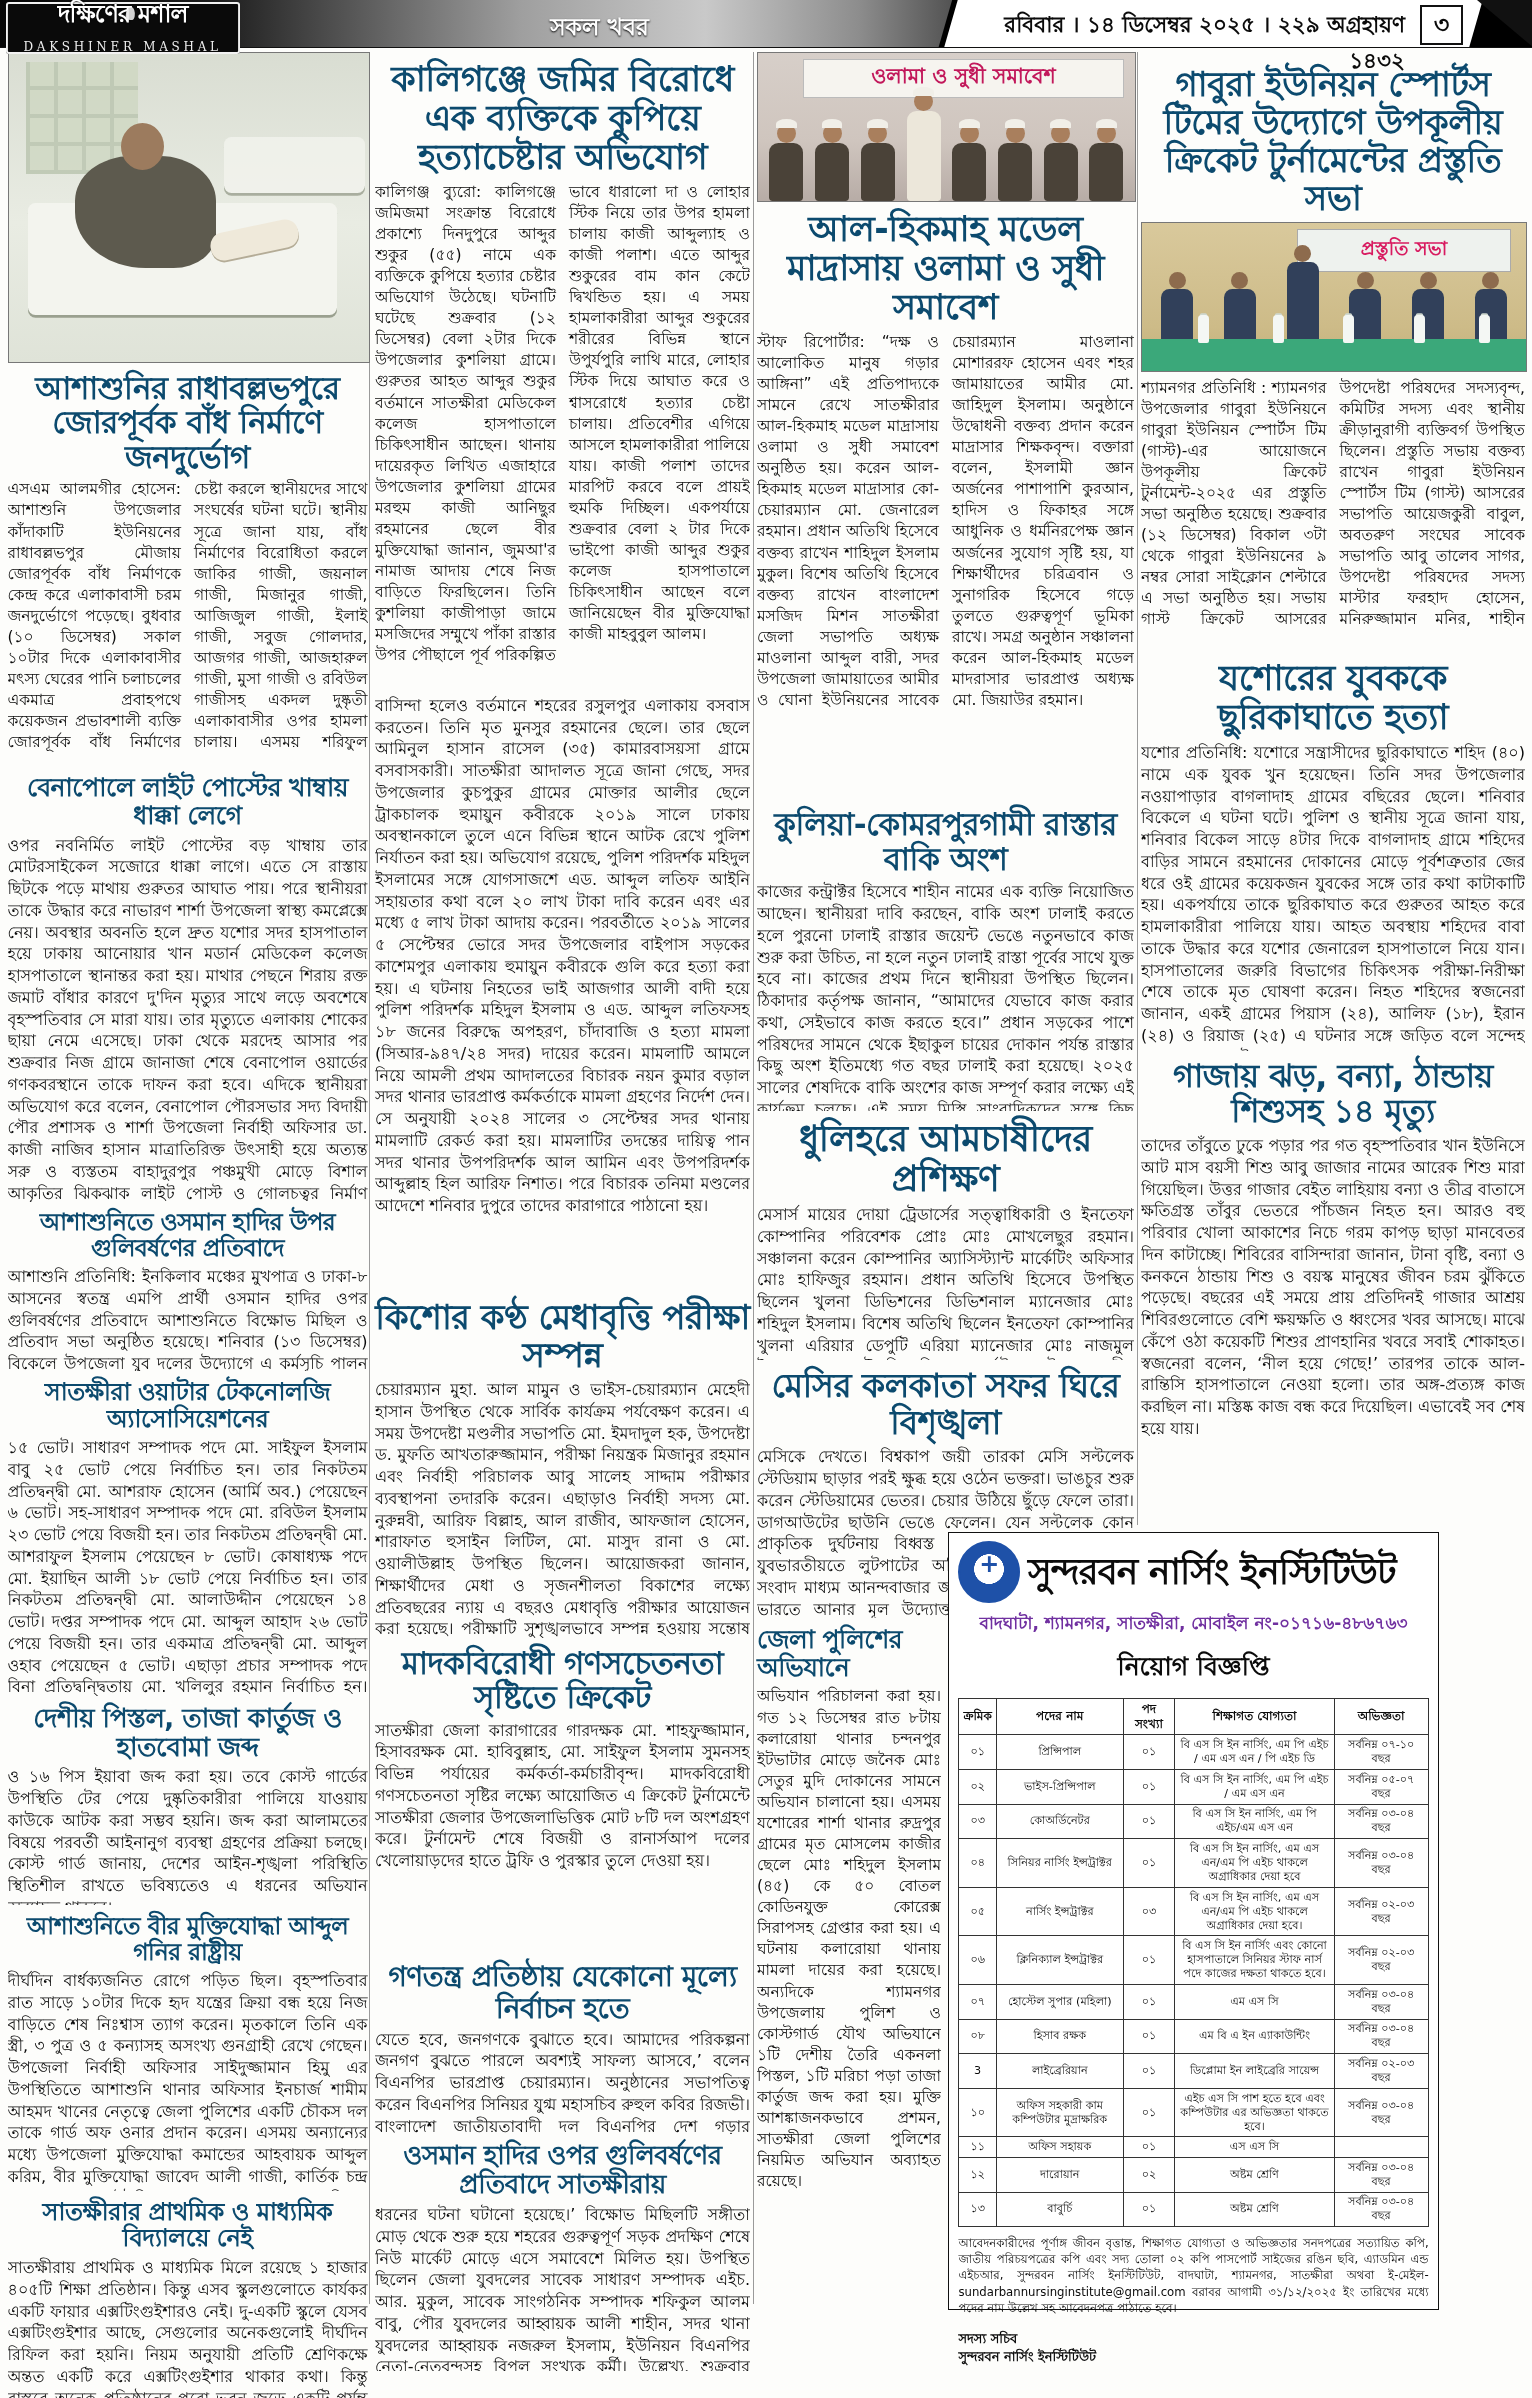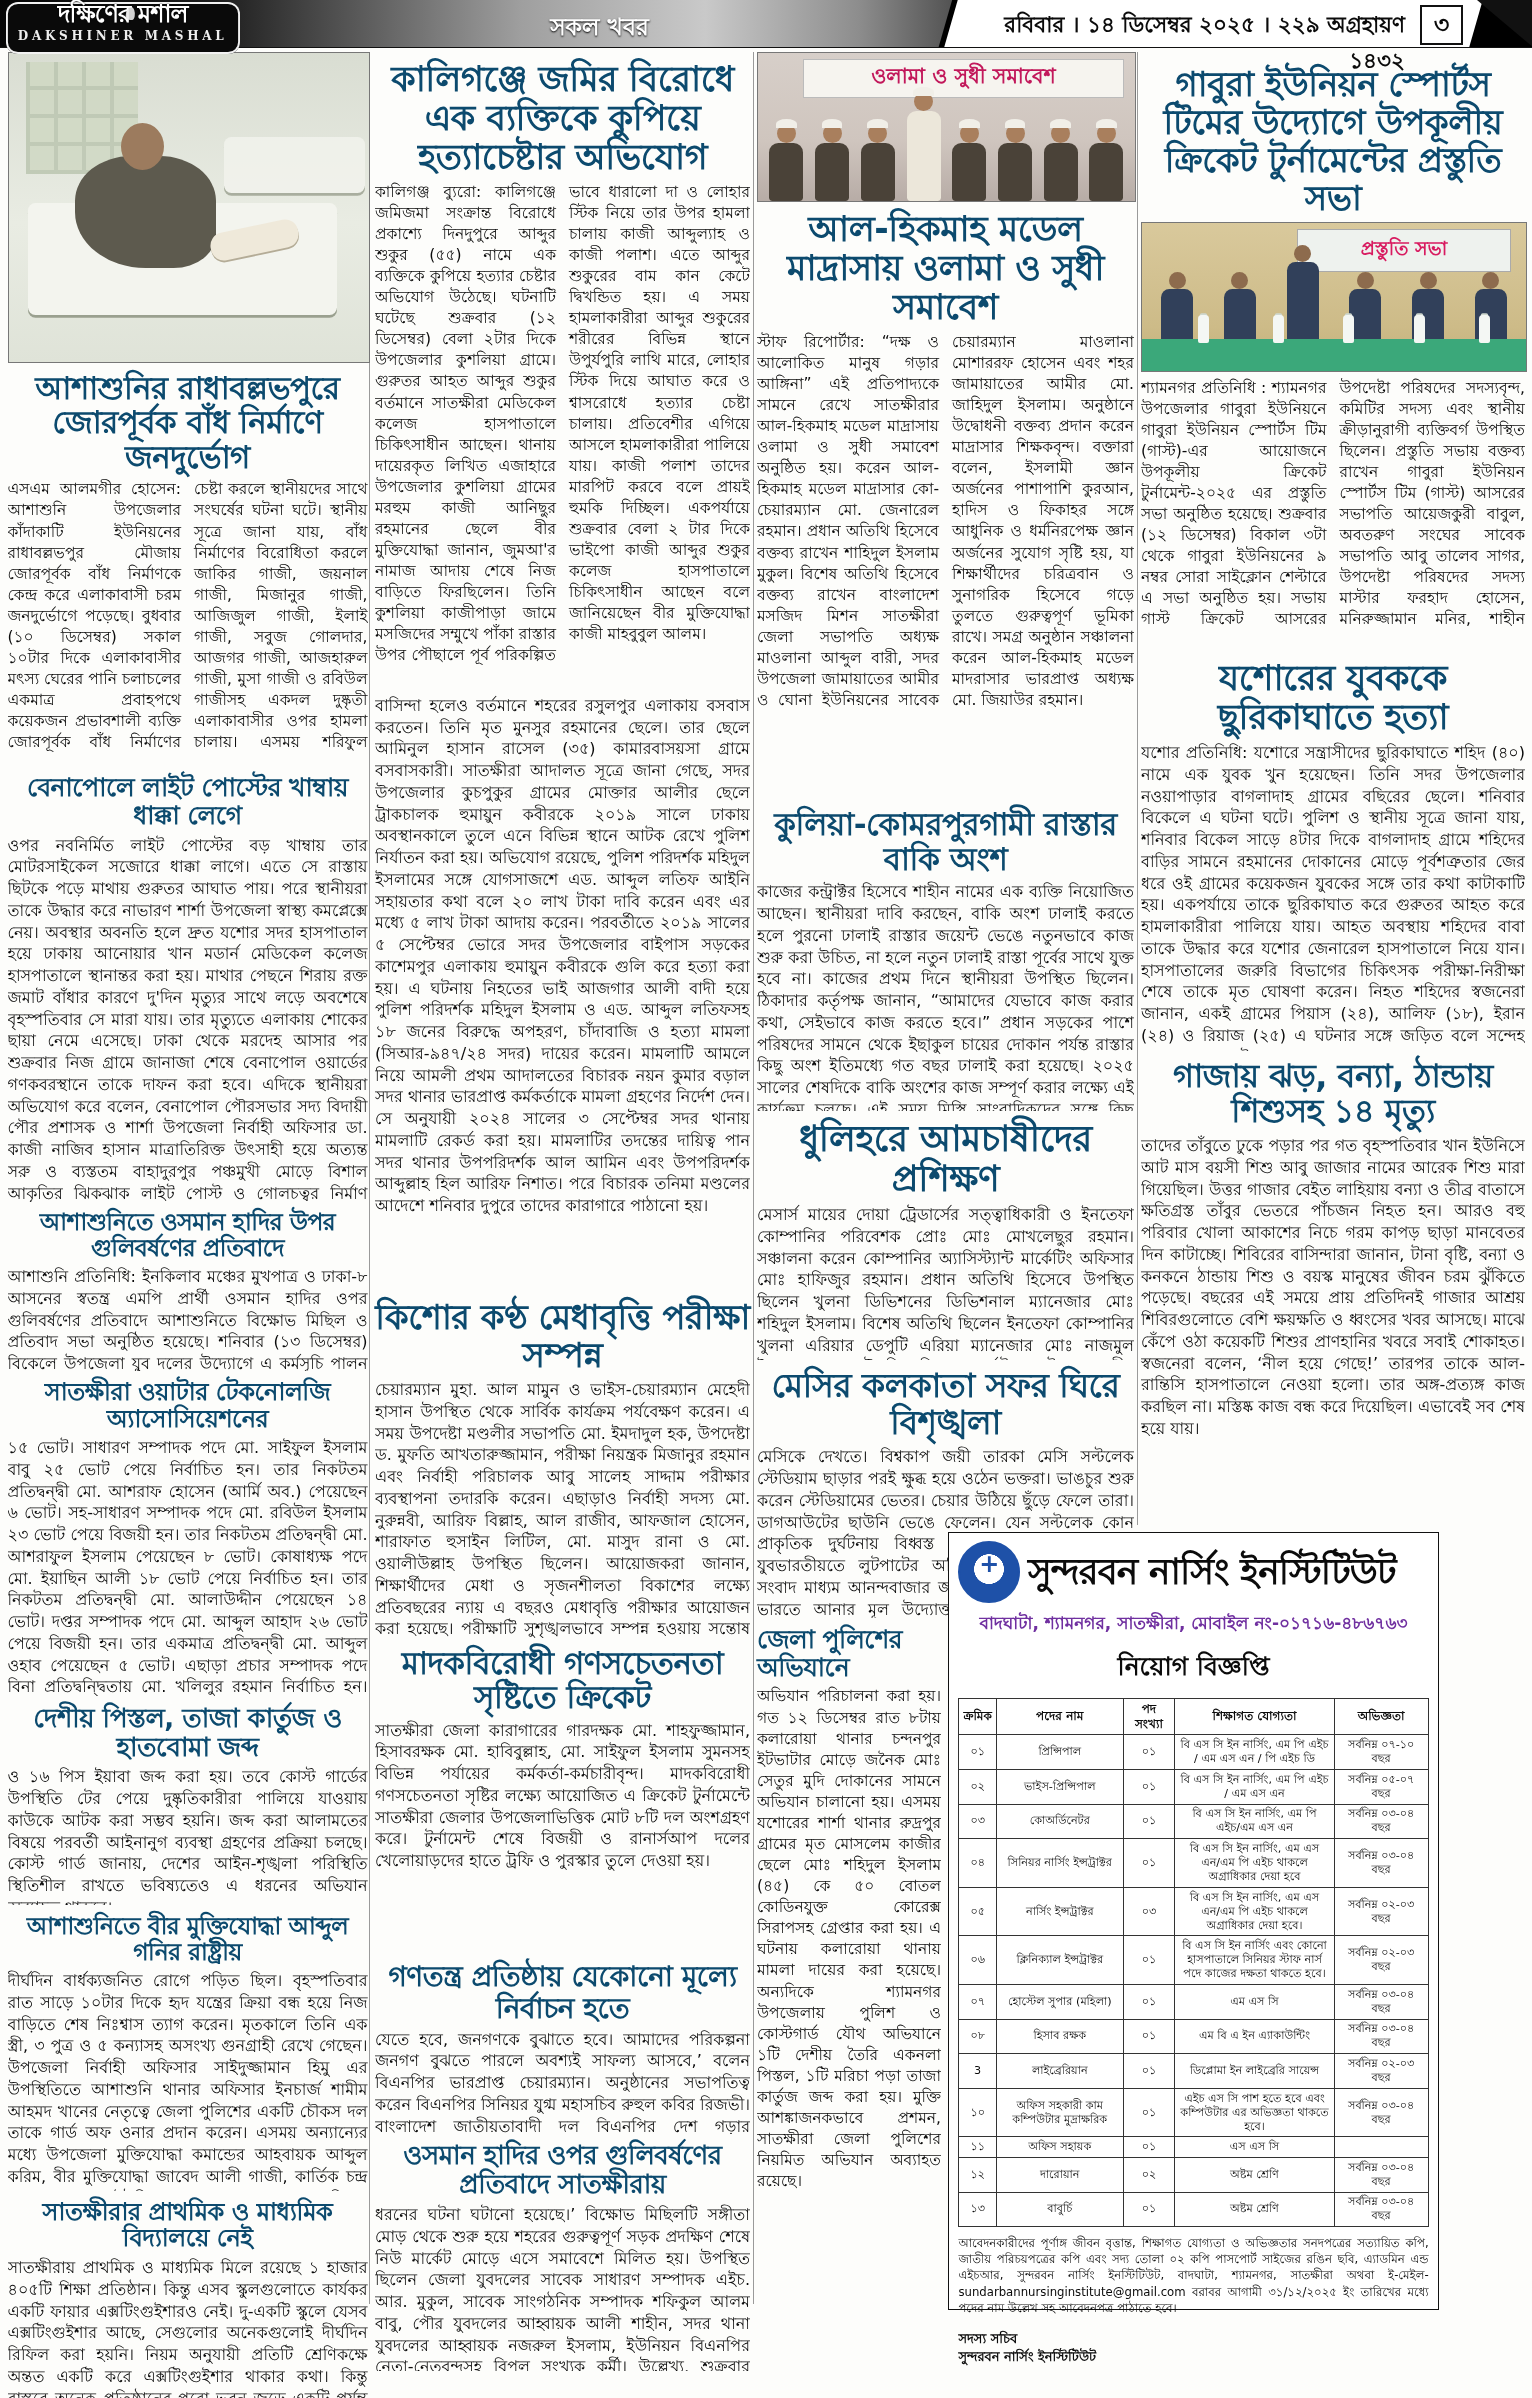--- a/index.html
+++ b/index.html
@@ -6,24 +6,24 @@
   #page{position:relative;width:1533px;height:2399px;background:#fdfdfb;margin:0 auto;overflow:hidden;
         font-family:"DejaVu Sans",sans-serif;color:#0b0b0b;}
   
   .header{position:absolute;left:0;top:0;width:1533px;height:47px;
           background:linear-gradient(90deg,#050505 0%,#1c1c1c 14%,#9f9f9f 34%,#c9c9c9 46%,#8d8d8d 56%,#2e2e2e 66%,#000 74%,#000 100%);
           border-bottom:1.9px solid #111;}
   .header-right-panel{position:absolute;left:951px;top:0;width:525px;height:47px;background:#fff;
           transform:skewX(-16deg);box-shadow:-5.6px 0 0 #000;}
   .header-wedge{position:absolute;right:0;top:0;width:0;height:0;
           border-top:47px solid #111;border-left:56px solid transparent;}
-  .logo-box{position:absolute;left:5.6px;top:1.9px;width:234px;height:52px;background:#0a0a0a;border-radius:12px;
-          box-shadow:inset 0 0 0 1.9px #f2f2f2;display:flex;flex-direction:column;align-items:center;justify-content:flex-start;z-index:5;}
+  .logo-box{position:absolute;left:5.6px;top:1.9px;width:234px;height:52px;background:#0a0a0a;border-radius:3px;
+          box-shadow:inset 0 0 0 1.9px #f2f2f2;display:flex;flex-direction:column;align-items:center;justify-content:space-between;z-index:5;}
   .logo-title{color:#fff;font-weight:bold;font-size:24px;line-height:1;letter-spacing:-0.9px;text-shadow:0 0 1.9px #000;}
-  .logo-sub{color:#eee;font-size:12px;letter-spacing:3.7px;font-family:"DejaVu Serif",serif;margin-top:2.8px;font-weight:bold;}
+  .logo-sub{color:#eee;font-size:12px;letter-spacing:3.7px;font-family:"DejaVu Serif",serif;margin-top:2.8px;}
   .torch-icon{position:absolute;top:5.6px;left:120px;width:9.4px;height:13px;background:#e8e8e8;
           border-radius:60% 60% 50% 50%/80% 80% 40% 40%;transform:rotate(8deg);opacity:.9;}
   .header-center{position:absolute;left:487px;top:9.4px;width:225px;text-align:center;color:#fff;
           font-size:23.4px;font-weight:bold;text-shadow:0 0.9px 1.9px #000;z-index:4;}
   .header-date{position:absolute;left:974px;top:8.4px;width:431px;text-align:right;font-size:21.5px;font-weight:bold;color:#0b0b0b;z-index:4;}
   .page-num-box{position:absolute;left:1420px;top:4.7px;width:39px;height:36px;border:2.8px solid #111;background:#fff;
           text-align:center;line-height:36px;font-size:24px;font-weight:bold;z-index:4;}
   
   .col{position:absolute;top:52px;}
   #col1{left:7.5px;width:360px;}

